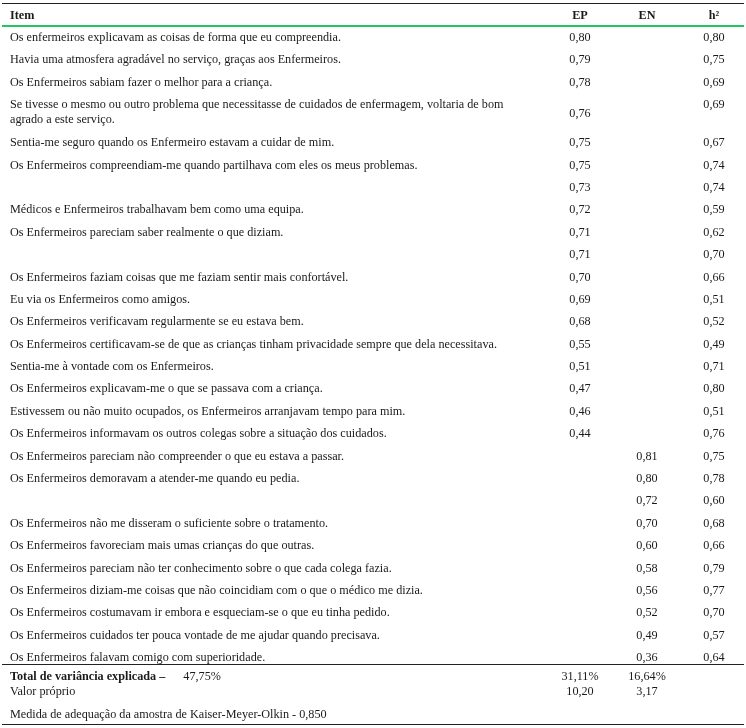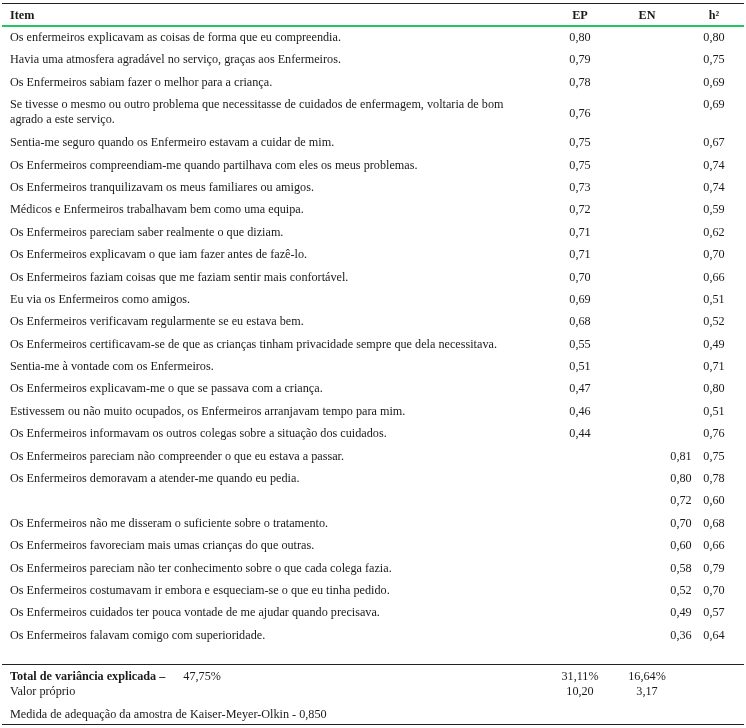--- a/index.html
+++ b/index.html
@@ -15,21 +15,21 @@
   .hdr .item { position: absolute; left: 8px; top: 5px; font-weight: bold; }
   .hdr .ep { left: 548px; top: 5px; font-weight: bold; }
   .hdr .en { left: 615px; top: 5px; font-weight: bold; }
   .hdr .h2 { left: 682px; top: 5px; font-weight: bold; }
   .rows { position: absolute; left: 0; right: 0; top: 26px; }
   .row { position: relative; height: 22.4px; }
   .row.tall { height: 38px; }
   .row .item { position: absolute; left: 8px; top: 4px; white-space: nowrap; }
   .row.tall .item { white-space: normal; width: 520px; line-height: 15px; top: 4px; }
   .row .ep { left: 548px; top: 4px; }
-  .row .en { left: 649px; top: 4px; }
+  .row .en { left: 615px; top: 4px; }
   .row .h2 { left: 682px; top: 4px; }
   .row.tall .ep { top: 13px; }
   .rule-mid { position: absolute; left: 0; right: 0; top: 664px; border-top: 1px solid #222; }
   .tot { position: absolute; left: 0; right: 0; top: 667px; height: 55px; }
   .tot .line1 { position: absolute; left: 8px; top: 2px; font-weight: bold; }
   .tot .line1 .val { font-weight: normal; margin-left: 15px; }
   .tot .line2 { position: absolute; left: 8px; top: 17px; font-weight: normal; }
   .tot .line3 { position: absolute; left: 8px; top: 40px; }
   .tot .ep1 { left: 548px; top: 2px; }
   .tot .en1 { left: 615px; top: 2px; }
@@ -80,39 +80,37 @@
         <span class="c en"></span>
         <span class="c h2">0,67</span>
       </div>
       <div class="row">
         <span class="item">Os Enfermeiros compreendiam-me quando partilhava com eles os meus problemas.</span>
         <span class="c ep">0,75</span>
         <span class="c en"></span>
         <span class="c h2">0,74</span>
       </div>
       <div class="row">
-        <span class="item">Os Enfermeiros tranquilizavam os meus familiares ou amigos.</span>
         <span class="c ep">0,73</span>
         <span class="c en"></span>
         <span class="c h2">0,74</span>
       </div>
       <div class="row">
         <span class="item">Médicos e Enfermeiros trabalhavam bem como uma equipa.</span>
         <span class="c ep">0,72</span>
         <span class="c en"></span>
         <span class="c h2">0,59</span>
       </div>
       <div class="row">
         <span class="item">Os Enfermeiros pareciam saber realmente o que diziam.</span>
         <span class="c ep">0,71</span>
         <span class="c en"></span>
         <span class="c h2">0,62</span>
       </div>
       <div class="row">
-        <span class="item">Os Enfermeiros explicavam o que iam fazer antes de fazê-lo.</span>
         <span class="c ep">0,71</span>
         <span class="c en"></span>
         <span class="c h2">0,70</span>
       </div>
       <div class="row">
         <span class="item">Os Enfermeiros faziam coisas que me faziam sentir mais confortável.</span>
         <span class="c ep">0,70</span>
         <span class="c en"></span>
         <span class="c h2">0,66</span>
       </div>
@@ -185,20 +183,26 @@
         <span class="item">Os Enfermeiros favoreciam mais umas crianças do que outras.</span>
         <span class="c ep"></span>
         <span class="c en">0,60</span>
         <span class="c h2">0,66</span>
       </div>
       <div class="row">
         <span class="item">Os Enfermeiros pareciam não ter conhecimento sobre o que cada colega fazia.</span>
         <span class="c ep"></span>
         <span class="c en">0,58</span>
         <span class="c h2">0,79</span>
+      </div>
+      <div class="row">
+        <span class="item">Os Enfermeiros diziam-me coisas que não coincidiam com o que o médico me dizia.</span>
+        <span class="c ep"></span>
+        <span class="c en">0,56</span>
+        <span class="c h2">0,77</span>
       </div>
       <div class="row">
         <span class="item">Os Enfermeiros costumavam ir embora e esqueciam-se o que eu tinha pedido.</span>
         <span class="c ep"></span>
         <span class="c en">0,52</span>
         <span class="c h2">0,70</span>
       </div>
       <div class="row">
         <span class="item">Os Enfermeiros cuidados ter pouca vontade de me ajudar quando precisava.</span>
         <span class="c ep"></span>

